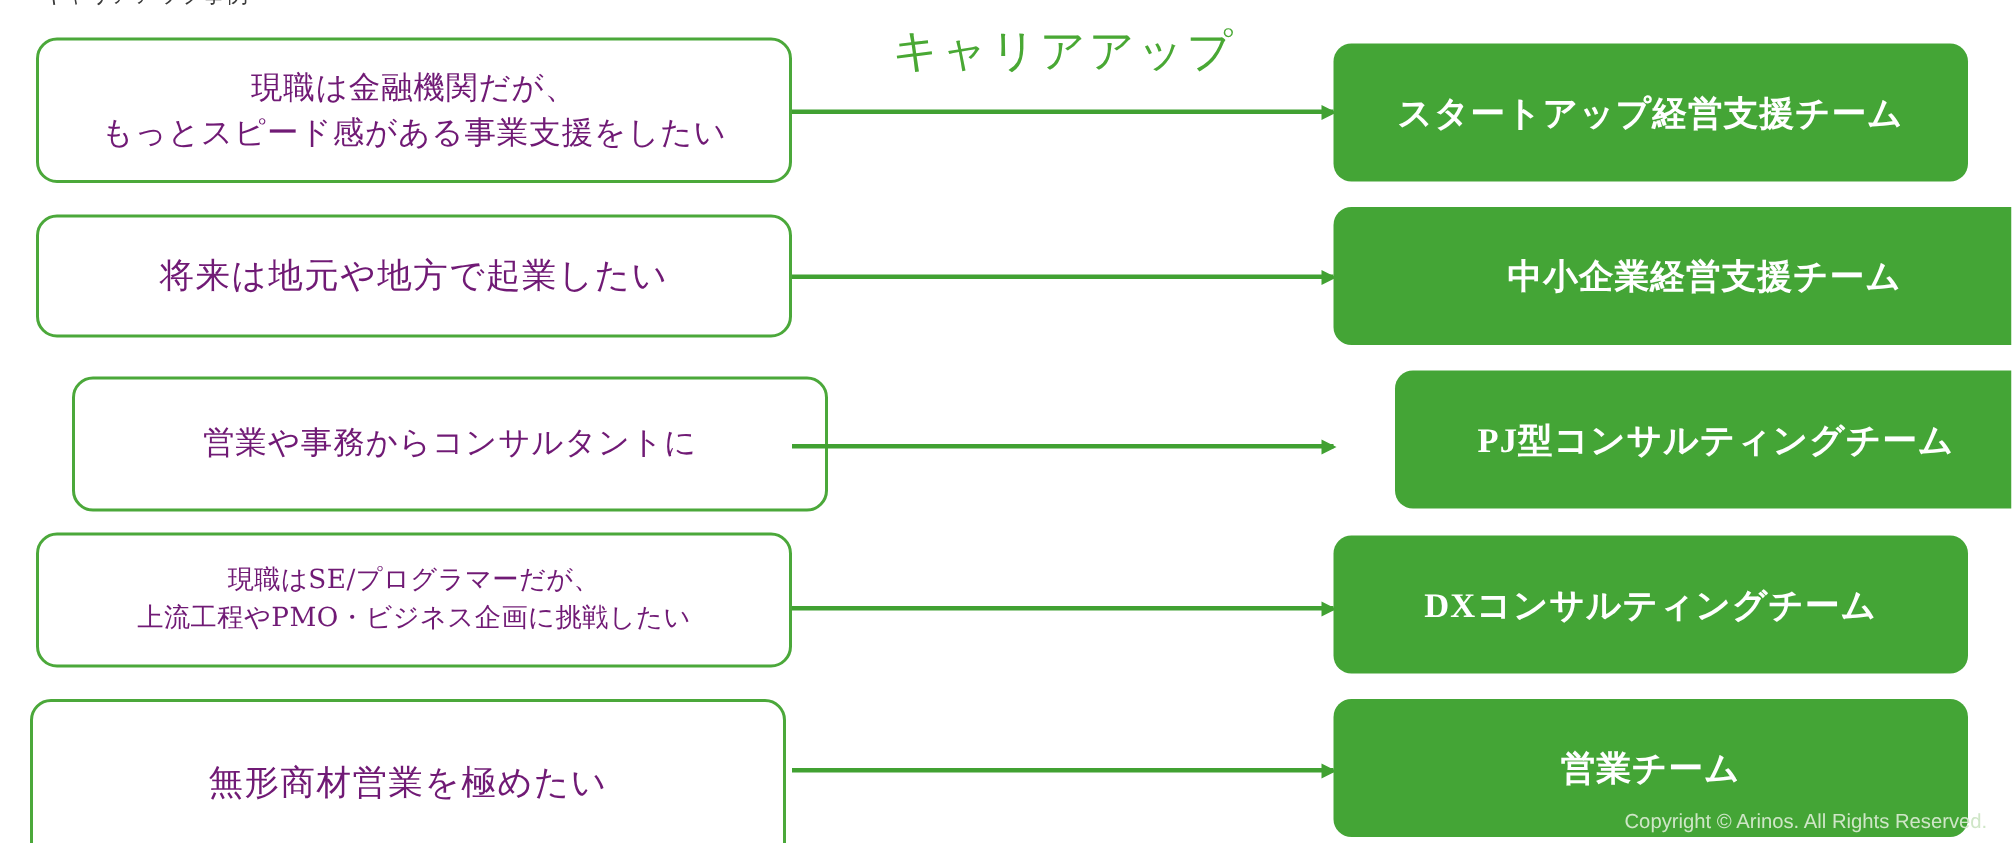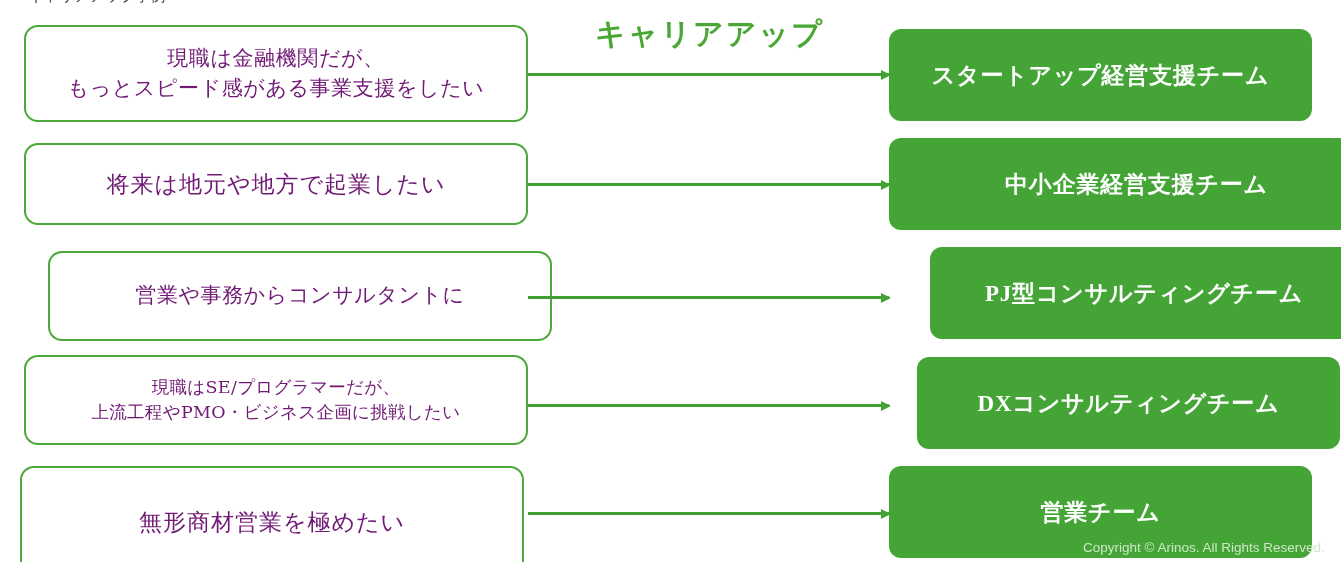--- a/index.html
+++ b/index.html
@@ -32,21 +32,21 @@
     white-space: nowrap;
     overflow: hidden;
   }
 
   
   .heading {
     position: absolute;
     left: 595px;
     top: 14px;
     font-size: 30px;
-    font-weight: 700;
+    font-weight: 400;
     letter-spacing: 2px;
     color: #49a834;
     white-space: nowrap;
     font-family: "DejaVu Sans", "Liberation Sans", sans-serif;
   }
 
   
   .need-box {
     position: absolute;
     left: 24px;
@@ -155,21 +155,21 @@
       <div class="team-box" style="top: 247px; height: 92px; left: 889px; width: 428px; margin-left: 41px;">
         <span>PJ型コンサルティングチーム</span>
       </div>
       <div class="need-box size-sm" style="top: 355px; height: 90px; left: 24px; width: 504px;">
         <div>
           <span class="txt">現職はSE/プログラマーだが、</span>
           <span class="txt">上流工程やPMO・ビジネス企画に挑戦したい</span>
         </div>
       </div>
       <div class="arrow" style="left: 528px; top: 404px; width: 361px;"></div>
-      <div class="team-box" style="top: 357px; height: 92px; left: 917px; width: 423px;">
+      <div class="team-box" style="top: 357px; height: 92px; left: 889px; width: 423px;">
         <span>DXコンサルティングチーム</span>
       </div>
       <div class="need-box size-lg" style="top: 466px; height: 112px; left: 20px; width: 504px;">
         <div>
           <span class="txt">無形商材営業を極めたい</span>
         </div>
       </div>
       <div class="arrow" style="left: 528px; top: 512px; width: 361px;"></div>
       <div class="team-box" style="top: 466px; height: 92px; left: 889px; width: 423px;">
         <span>営業チーム</span>

